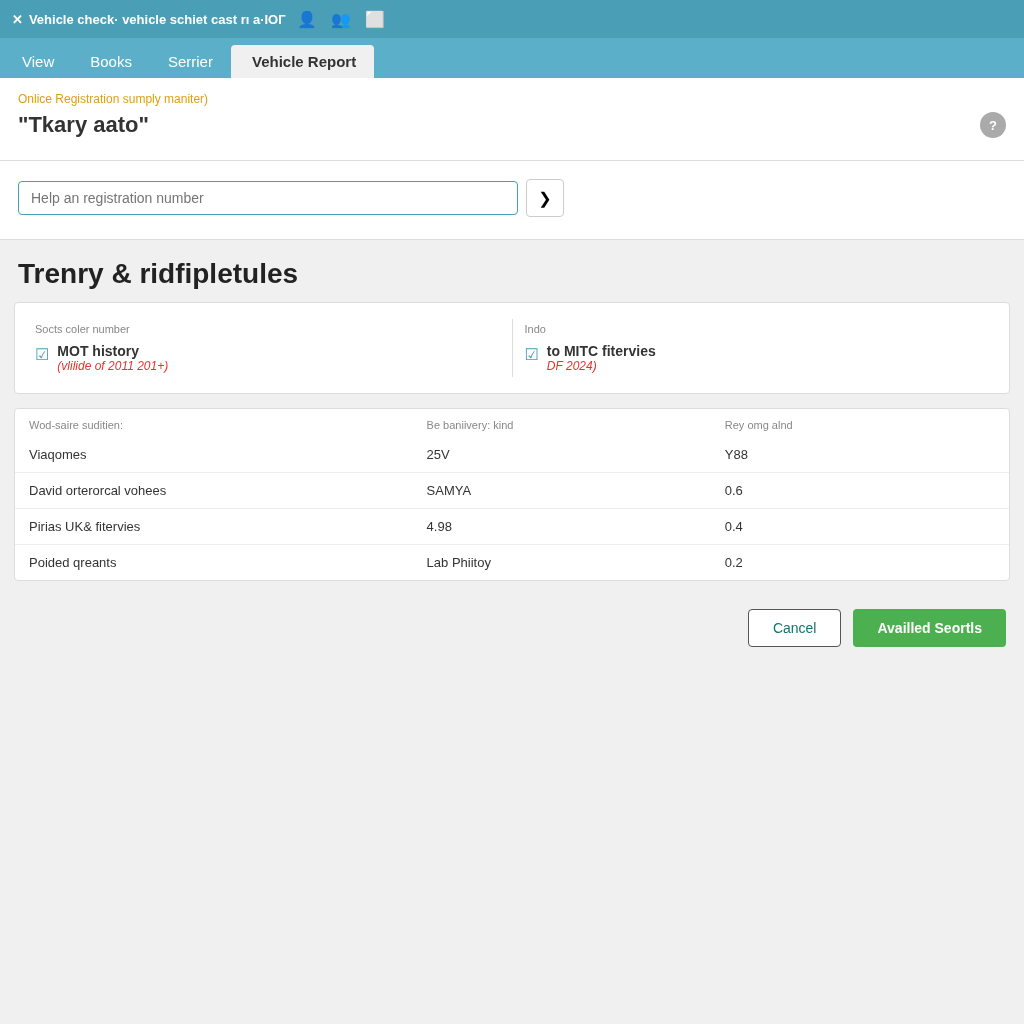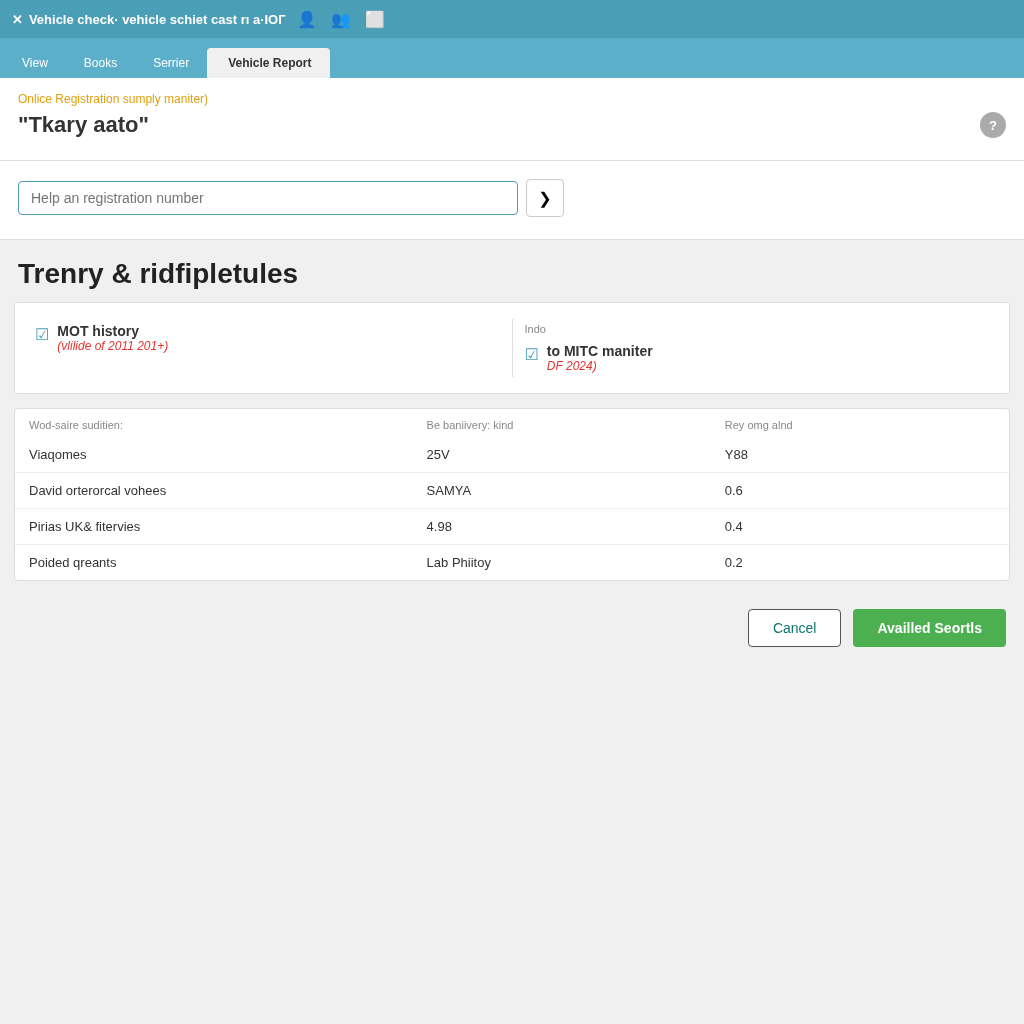--- a/index.html
+++ b/index.html
@@ -35,21 +35,21 @@
     
     .tab-bar {
       background: #5bafc8;
       display: flex;
       align-items: flex-end;
       padding: 0 4px;
       height: 40px;
     }
     .tab {
       padding: 8px 18px;
-      font-size: 12px;
+      font-size: 15px;
       color: white;
       cursor: pointer;
       border-radius: 4px 4px 0 0;
       background: transparent;
       text-align: center;
     }
     .tab.active {
       background: #f0f0f0;
       color: #333;
       font-weight: bold;
@@ -306,35 +306,36 @@
       <input class="search-input" type="text" placeholder="Help an registration number" style="">
       <button class="search-btn">❯</button>
     </div>
   </div>
 
   <div class="section-heading">Trenry &amp; ridfipletules</div>
 
   <div class="checks-card">
     <div class="checks-grid">
       <div class="checks-col">
+        <div class="checks-label">Socts coler number</div>
         <div class="check-item">
           <span class="check-icon">☑</span>
           <div>
             <div class="check-text">MOT history</div>
             <div class="check-sub">(vlilide of 2011 201+)</div>
           </div>
         </div>
       </div>
       <div class="checks-divider"></div>
       <div class="checks-col">
         <div class="checks-label">Indo</div>
         <div class="check-item">
           <span class="check-icon">☑</span>
           <div>
-            <div class="check-text">to MITC maniter</div>
+            <div class="check-text">to MITC fitervies</div>
             <div class="check-sub">DF 2024)</div>
           </div>
         </div>
       </div>
     </div>
   </div>
 
   <div class="tabs-section">
     <table class="data-table">
       <thead>

